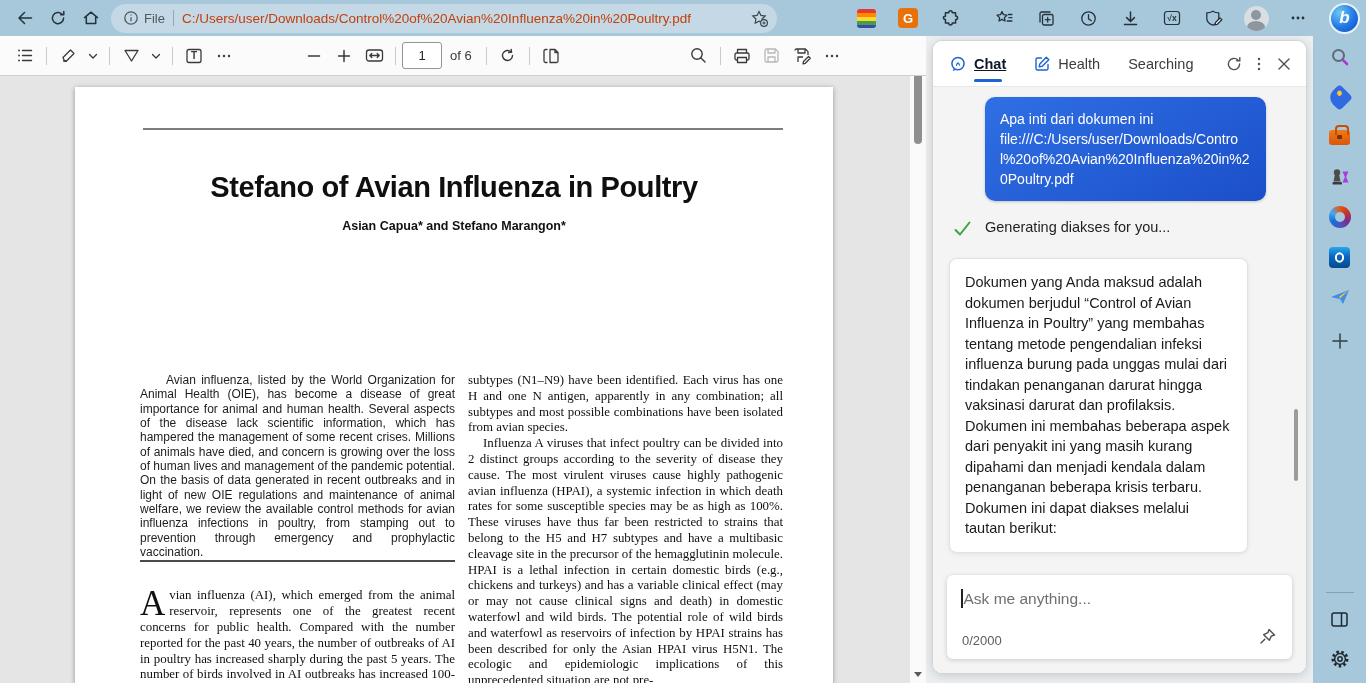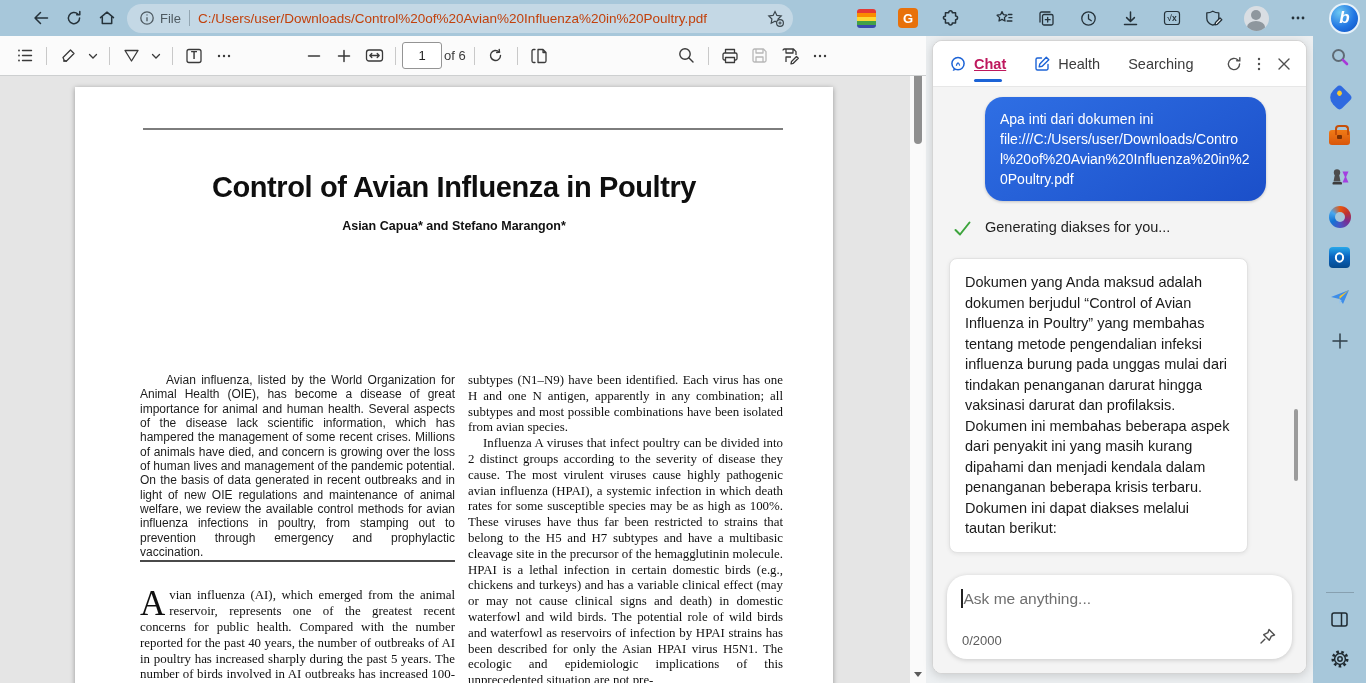--- a/index.html
+++ b/index.html
@@ -1,20 +1,20 @@
 <!DOCTYPE html>
 <html><head>
 <meta charset="utf-8">
 <style>
   * { margin:0; padding:0; box-sizing:border-box; }
   html,body { width:1366px; height:683px; overflow:hidden; font-family:"Liberation Sans",sans-serif; }
   .screen { position:relative; width:1366px; height:683px; background:#a7c7da; }
 
   
-  .topbar { position:absolute; top:0; left:0; width:1366px; height:36px; display:flex; align-items:center; padding:0 6px 0 24px; }
+  .topbar { position:absolute; top:0; left:0; width:1366px; height:36px; display:flex; align-items:center; padding:0 6px 0 8px; }
   .tbtn { width:33px; height:30px; flex:0 0 auto; display:flex; align-items:center; justify-content:center; border-radius:6px; color:#25323a; cursor:pointer; }
   .tbtn svg { display:block; }
   .addr { flex:0 0 666px; height:29px; margin:0 10px 0 4px; background:#c4d8e5; border-radius:15px; display:flex; align-items:center; padding:0 8px 0 12px; overflow:hidden; }
   .addr .flabel { font-size:13px; color:#4e5a61; margin:0 6px 0 5px; }
   .addr .vdiv { width:1px; height:16px; background:#93a6b2; margin:0 8px 0 2px; }
   .addr .url { flex:1; font-size:13.5px; color:#c2410c; white-space:nowrap; overflow:hidden; }
   .ticons { display:flex; align-items:center; gap:12px; flex:1; justify-content:flex-end; }
   .ticon { width:30px; height:30px; display:flex; align-items:center; justify-content:center; border-radius:6px; color:#25323a; cursor:pointer; flex:0 0 auto; }
   .grid-ext { width:19px; height:19px; border-radius:3px; background:linear-gradient(180deg,#e53935 0 22%,#fb8c00 22% 42%,#fdd835 42% 62%,#43a047 62% 82%,#3949ab 82% 100%); }
   .g-ext { width:20px; height:20px; border-radius:4px; background:#e8710a; color:#fff; font-size:13px; font-weight:700; display:flex; align-items:center; justify-content:center; }
@@ -24,21 +24,21 @@
   .bing { width:31px; height:31px; border-radius:50%; background:radial-gradient(circle at 32% 28%, #6cc8f2, #2276e3 55%, #0c4ec0); border:2px solid #e8f2fa; color:#fff; font-weight:700; font-size:17px; font-style:italic; display:flex; align-items:center; justify-content:center; margin-left:4px; }
 
   
   .pdfwrap { position:absolute; top:36px; left:0; width:926px; bottom:0; background:#e5e5e5; }
   .pdftoolbar { position:relative; height:40px; background:#fbfbfb; border-bottom:1px solid #cdcfd0; display:flex; align-items:center; padding:0 26px 0 10px; color:#3a3a3a; z-index:2; }
   .ptbtn { width:30px; height:30px; display:flex; align-items:center; justify-content:center; border-radius:5px; cursor:pointer; flex:0 0 auto; color:#3a3a3a; }
   .ptbtn.chev { width:20px; }
   .ptbtn.disabled { opacity:.35; }
   .psep { width:1px; height:18px; background:#c9c9c9; margin:0 6px; flex:0 0 auto; }
   .pagebox { width:40px; height:27px; border:1px solid #949494; border-radius:3px; background:#fff; text-align:center; font-size:13px; color:#222; flex:0 0 auto; }
-  .oflabel { font-size:13px; color:#3a3a3a; margin:0 2px; flex:0 0 auto; }
+  .oflabel { font-size:13px; color:#3a3a3a; margin:0 8px; flex:0 0 auto; }
   .spacer60 { width:60px; flex:0 0 auto; } .spacer130 { width:118px; flex:0 0 auto; }
 
   
   .pdfarea { position:absolute; top:40px; left:0; right:16px; bottom:0; background:#e5e5e5; overflow:hidden; }
   .page { position:absolute; left:75px; top:11px; width:758px; height:720px; background:#fff; box-shadow:0 1px 5px rgba(0,0,0,.35); }
   .toprule { position:absolute; left:68px; top:41px; width:640px; height:2px; background:#7d7d7d; }
   .ptitle { position:absolute; left:40px; top:84px; width:678px; text-align:center; font-family:"Liberation Sans",sans-serif; font-weight:700; font-size:29px; letter-spacing:-.4px; color:#0f0f0f; }
   .pauthors { position:absolute; left:40px; top:132px; width:678px; text-align:center; font-weight:700; font-size:12.5px; color:#111; }
   .pcols { position:absolute; left:65px; top:286px; width:643px; display:flex; gap:13px; }
   .pcol { width:315px; flex:0 0 315px; }
@@ -53,34 +53,34 @@
   .pdfscroll { position:absolute; top:4px; right:0; width:16px; bottom:0; background:#fafafa; }
   .scarrow { position:absolute; left:0; width:16px; height:14px; display:flex; align-items:center; justify-content:center; color:#5b5b5b; cursor:pointer; }
   .scarrow.up { top:2px; } .scarrow.down { bottom:2px; }
   .scthumb { position:absolute; left:4px; top:16px; width:8px; height:88px; border-radius:4px; background:#8f8f8f; cursor:pointer; }
 
   
   .sidewrap { position:absolute; top:36px; left:926px; width:387px; bottom:0; background:#eceff1; }
   .panel { position:absolute; left:6px; top:4px; width:375px; bottom:9px; background:#fff; border:1px solid #d4d4d4; border-radius:10px; box-shadow:0 2px 10px rgba(0,0,0,.15); display:flex; flex-direction:column; overflow:hidden; }
   .phead { height:46px; flex:0 0 46px; display:flex; align-items:center; padding:0 10px 0 16px; background:#fff; border-bottom:1px solid #e7e7e7; }
   .tab { display:flex; align-items:center; gap:7px; margin-right:28px; font-size:14.5px; color:#3c3c3c; position:relative; height:46px; cursor:pointer; }
-  .tab.active { font-weight:700; color:#be185d;text-decoration:underline; }
+  .tab.active { font-weight:700; color:#0f172a;text-decoration:underline; }
   .tab.active::after { content:""; position:absolute; left:25px; width:28px; bottom:5px; height:3px; border-radius:2px; background:#1c63d6; }
   .hbtn { width:30px; height:30px; display:flex; align-items:center; justify-content:center; border-radius:5px; color:#4f4f4f; cursor:pointer; }
   .phead .grow { flex:1; }
   .pbody { flex:1; background:#f4f4f4; position:relative; padding:10px 16px 0; overflow:hidden; }
-  .bubble { margin-left:36px; margin-right:24px; background:linear-gradient(150deg,#2f6fe4,#1b4fc9); color:#fff; border-radius:18px; padding:12px 15px; font-size:14px; line-height:20px; box-shadow:0 1px 3px rgba(0,0,0,.2); }
+  .bubble { margin-left:36px; margin-right:24px; background:linear-gradient(150deg,#2f6fe4,#1b4fc9); color:#fff; border-radius:10px; padding:12px 15px; font-size:14px; line-height:20px; box-shadow:0 1px 3px rgba(0,0,0,.2); }
   .bubble .burl { word-break:break-all; }
   .statusrow { display:flex; gap:13px; margin-top:25px; padding-left:4px; padding-right:24px; font-size:14.5px; line-height:20px; color:#1f1f1f; }
   .statusrow.second { margin-top:16px; }
   .statusrow svg { flex:0 0 auto; margin-top:2px; }
   .answercard { margin-top:20px; margin-right:42px; background:#fff; border:1px solid #e2e2e2; border-radius:8px; box-shadow:0 1px 4px rgba(0,0,0,.08); padding:13px 15px; font-size:14.5px; line-height:20.5px; color:#1a1a1a; }
   .chatscroll { position:absolute; right:8px; top:322px; width:4px; height:72px; border-radius:2px; background:#9b9b9b; cursor:pointer; }
   .pinput { flex:0 0 114px; background:#f4f4f4; padding:0 14px 14px; display:flex; align-items:flex-end; }
-  .inputcard { position:relative; width:100%; height:84px; background:#fff; border-radius:20px; box-shadow:0 1px 5px rgba(0,0,0,.18); padding:14px 14px 12px; cursor:text; }
+  .inputcard { position:relative; width:100%; height:84px; background:#fff; border-radius:6px; box-shadow:0 1px 5px rgba(0,0,0,.18); padding:14px 14px 12px; cursor:text; }
   .caret { display:inline-block; width:1.5px; height:19px; background:#222; vertical-align:-4px; margin-right:1px; }
   .ph { color:#6f6f6f; font-size:15.5px; }
   .counter { position:absolute; left:15px; bottom:11px; font-size:13px; color:#5c5c5c; }
   .pinbtn { position:absolute; right:11px; bottom:9px; width:28px; height:28px; display:flex; align-items:center; justify-content:center; color:#4f4f4f; cursor:pointer; }
 
   
   .rail { position:absolute; top:36px; right:0; width:53px; bottom:0; display:flex; flex-direction:column; align-items:center; }
   .rbtn { width:30px; height:28px; margin-top:0; display:flex; align-items:center; justify-content:center; cursor:pointer; flex:0 0 auto; }
   .rbtn + .rbtn { margin-top:12px; }
   .rbtn.first { margin-top:7px; }
@@ -315,21 +315,21 @@
             <circle cx="3" cy="8" r="1.2"></circle>
             <circle cx="8" cy="8" r="1.2"></circle>
             <circle cx="13" cy="8" r="1.2"></circle>
           </svg>
       </span>
     </div>
 
     <div class="pdfarea">
       <div class="page">
         <div class="toprule"></div>
-        <h1 class="ptitle">Control of Avian Influenza in Poultry</h1>
+        <h1 class="ptitle">Stefano of Avian Influenza in Poultry</h1>
         <div class="pauthors">Asian Capua* and Stefano Marangon*</div>
         <div class="pcols">
           <div class="pcol">
             <p class="abstract">Avian influenza, listed by the World Organization for Animal Health (OIE), has become a disease of great importance for animal and human health. Several aspects of the disease lack scientific information, which has hampered the management of some recent crises. Millions of animals have died, and concern is growing over the loss of human lives and management of the pandemic potential. On the basis of data generated in recent outbreaks and in light of new OIE regulations and maintenance of animal welfare, we review the available control methods for avian influenza infections in poultry, from stamping out to prevention through emergency and prophylactic vaccination.</p>
             <div class="absrule"></div>
             <p class="bodytext intro"><span class="dropcap">A</span><span>vian influenza (AI), which emerged from the animal reservoir, represents one of the greatest recent concerns for public health. Compared with the number reported for the past 40 years, the number of outbreaks of AI in poultry has increased sharply during the past 5 years. The number of birds involved in AI outbreaks has increased 100-fold, from 23 million from 1959 through 1998 to &gt;200</span></p>
           </div>
           <div class="pcol">
             <p class="bodytext">subtypes (N1–N9) have been identified. Each virus has one H and one N antigen, apparently in any combination; all subtypes and most possible combinations have been isolated from avian species.</p>
             <p class="bodytext indented">Influenza A viruses that infect poultry can be divided into 2 distinct groups according to the severity of disease they cause. The most virulent viruses cause highly pathogenic avian influenza (HPAI), a systemic infection in which death rates for some susceptible species may be as high as 100%. These viruses have thus far been restricted to strains that belong to the H5 and H7 subtypes and have a multibasic cleavage site in the precursor of the hemagglutinin molecule. HPAI is a lethal infection in certain domestic birds (e.g., chickens and turkeys) and has a variable clinical effect (may or may not cause clinical signs and death) in domestic waterfowl and wild birds. The potential role of wild birds and waterfowl as reservoirs of infection by HPAI strains has been described for only the Asian HPAI virus H5N1. The ecologic and epidemiologic implications of this unprecedented situation are not pre-</p>

